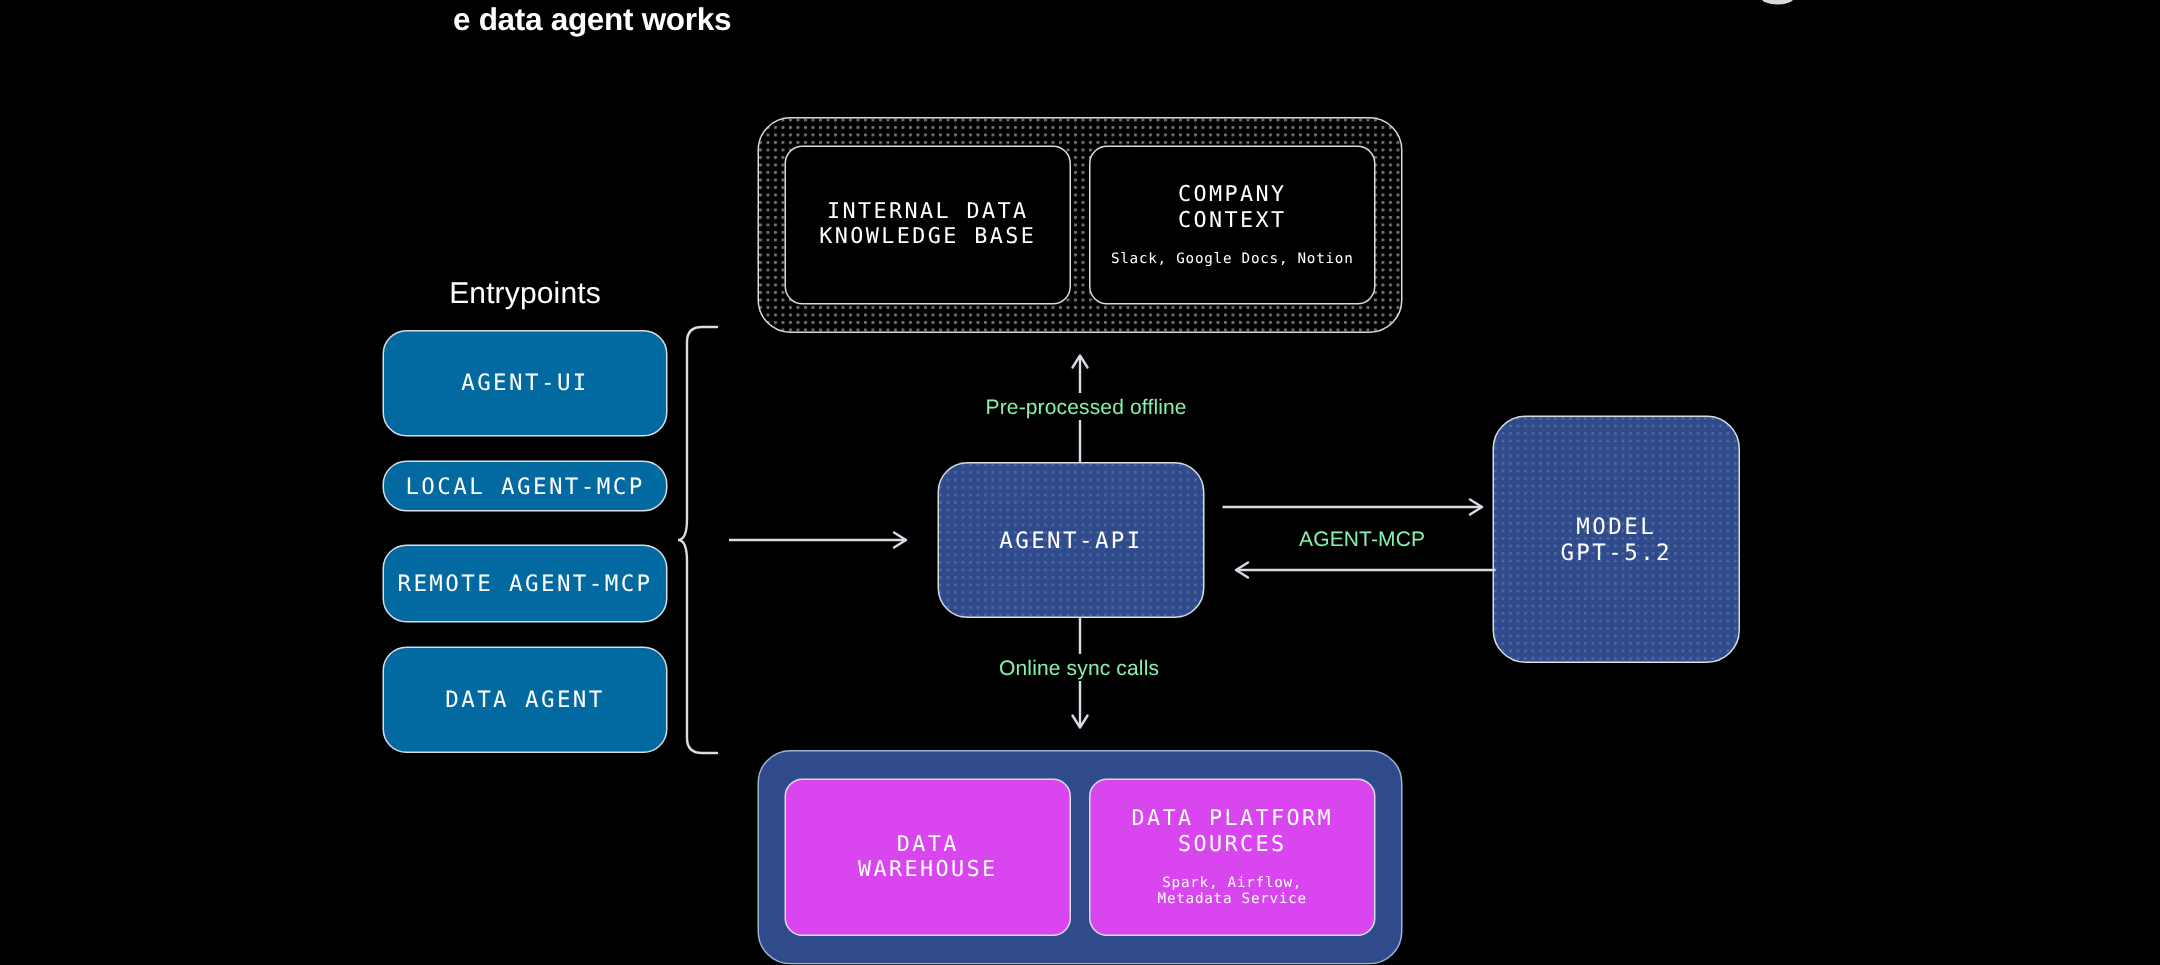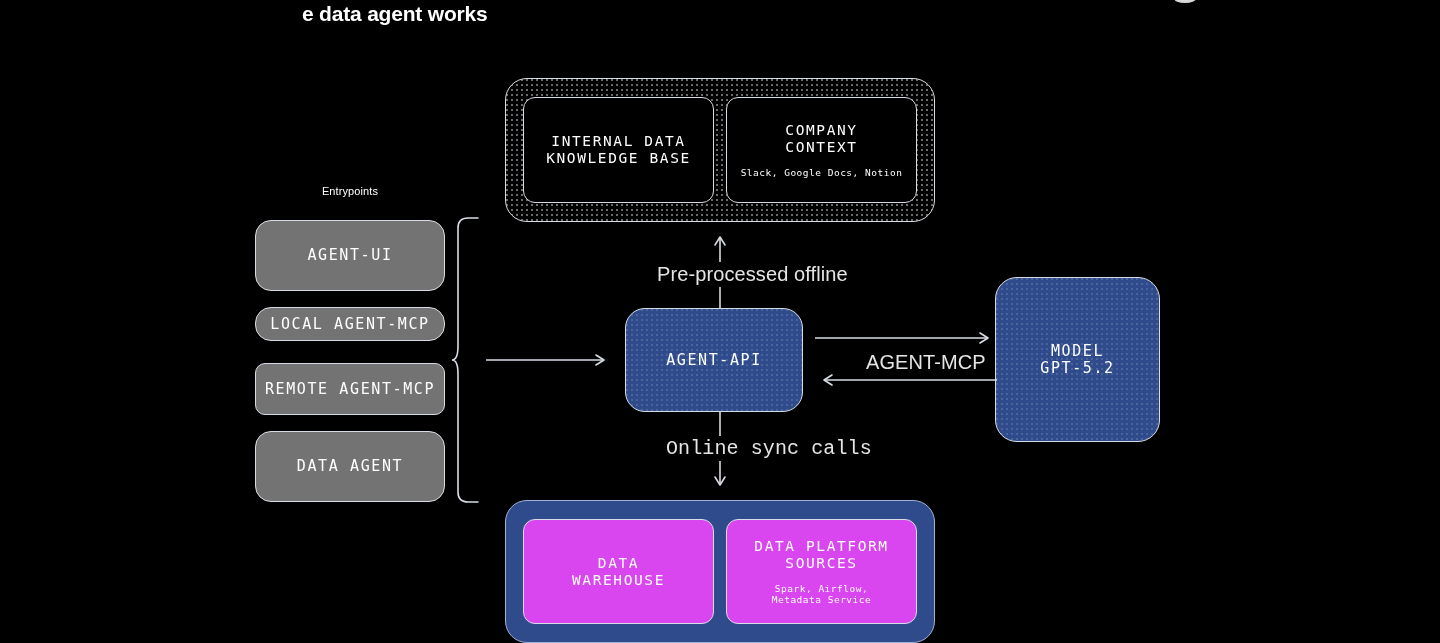--- a/index.html
+++ b/index.html
@@ -43,47 +43,47 @@
   .node {
     position: absolute;
     box-sizing: border-box;
     border: 1.5px solid #d8dce4;
     border-radius: 16px;
     display: flex;
     flex-direction: column;
     align-items: center;
     justify-content: center;
     text-align: center;
-    background: #737373;
+    background: #0369a1;
   }
   .node .title {
     font-family: "DejaVu Sans Mono", "Liberation Mono", monospace;
     font-size: 15px;
     letter-spacing: 1.6px;
     line-height: 17px;
     color: #ffffff;
     white-space: pre-line;
   }
 
   
   #entrypoints-label {
     position: absolute;
     left: 255px;
     top: 185px;
     width: 190px;
     text-align: center;
     font-family: "Liberation Sans", sans-serif;
-    font-size: 11px;
+    font-size: 20px;
     color: #ffffff;
     letter-spacing: 0.1px;
   }
   .entry-node { left: 255px; width: 190px; }
   #node-agent-ui      { top: 220px; height: 71px; }
   #node-local-mcp     { top: 307px; height: 34px; }
-  #node-remote-mcp    { top: 363px; height: 52px; border-radius: 10px; }
+  #node-remote-mcp    { top: 363px; height: 52px; }
   #node-slack-agent   { top: 431px; height: 71px; }
 
   
   #entry-brace {
     position: absolute;
     left: 452px;
     top: 216px;
     width: 34px;
     height: 288px;
   }
@@ -197,30 +197,30 @@
   
   .conn {
     position: absolute;
     z-index: 2;
   }
   .conn svg { display: block; overflow: visible; }
 
   .edge-label {
     position: absolute;
     font-family: "Liberation Sans", sans-serif;
-    font-size: 20px;
-    color: #e5e5e5;
+    font-size: 14px;
+    color: #86efac;
     background: #000000;
     padding: 1px 7px;
     white-space: nowrap;
     z-index: 3;
     letter-spacing: 0.1px;
   }
   #label-preprocessed { left: 650px; top: 262px; }
-  #label-online-sync  { left: 659px; top: 436px; font-family: Liberation Mono, monospace; }
+  #label-online-sync  { left: 659px; top: 436px; }
   #label-agent-mcp    { left: 859px; top: 350px; }
 </style>
 </head>
 <body>
 
 <div id="page-title">e data agent works</div>
 <div id="corner-glyph"></div>
 
 <div id="entrypoints-label">Entrypoints</div>
 

